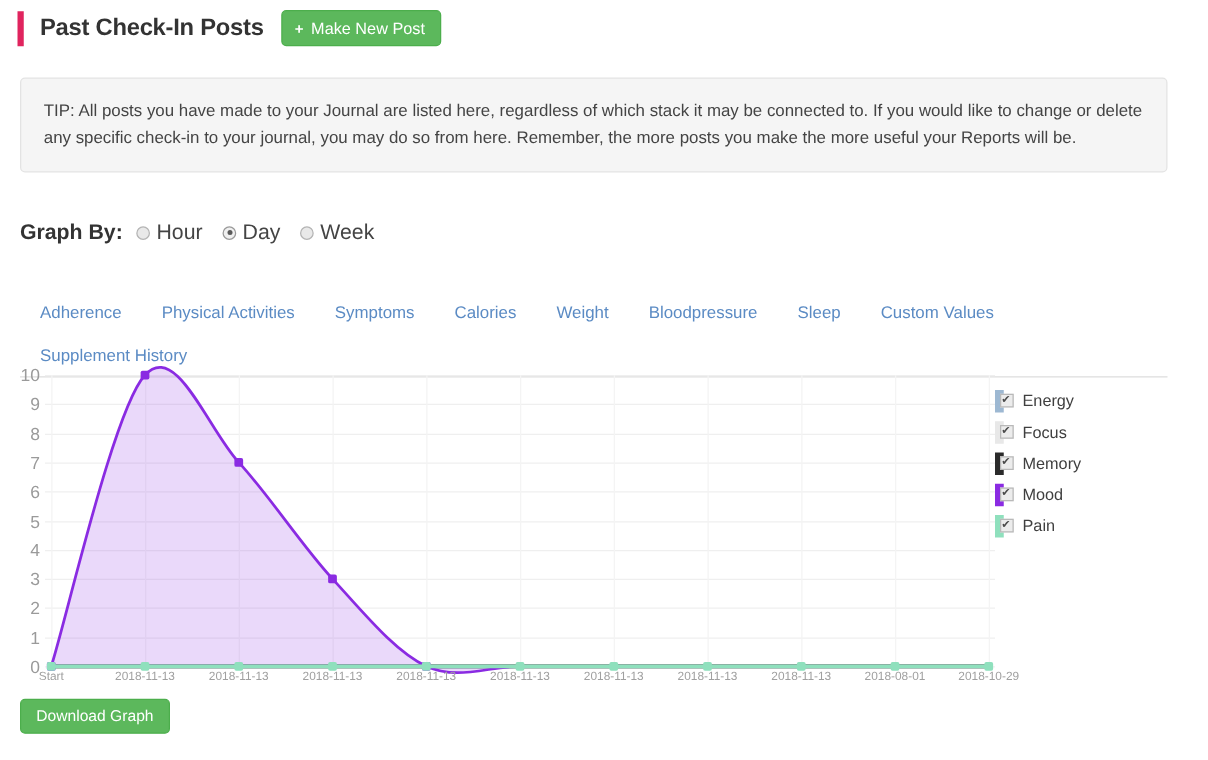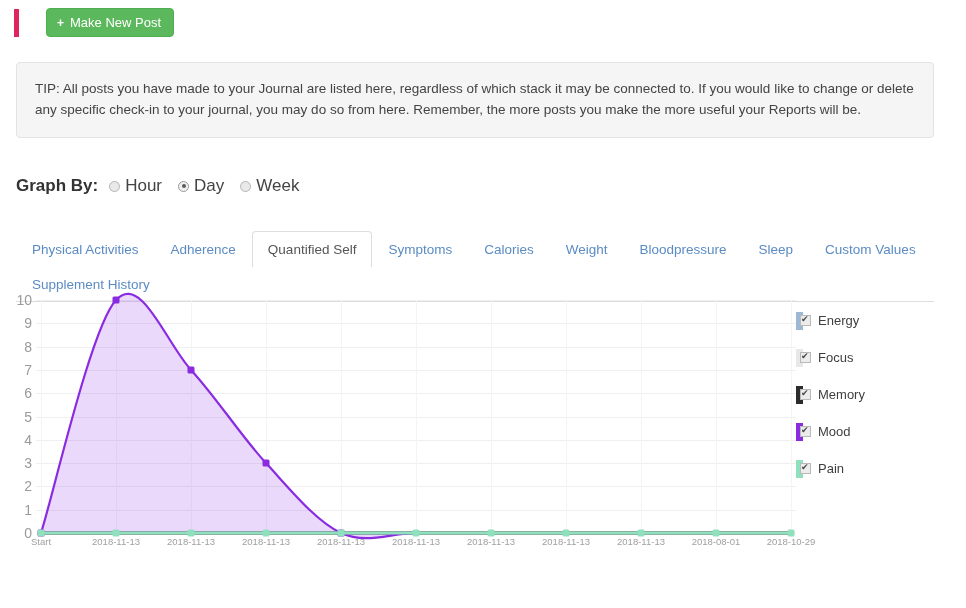--- a/index.html
+++ b/index.html
@@ -118,21 +118,21 @@
   }
   .x-tick {
     position: absolute; font-size: 9.5px; color: #a0a0a0;
     transform: translateX(-50%); white-space: nowrap; top: 0;
   }
   svg.series-svg { position: absolute; left: 0; top: 0; overflow: visible; }
 
   
   .legend {
     position: absolute; left: 796px; top: 308px;
-    display: flex; flex-direction: column; gap: 12px;
+    display: flex; flex-direction: column; gap: 0px;
   }
   .legend-item {
     display: flex; align-items: center; height: 25px; cursor: pointer;
   }
   .legend-swatch {
     width: 7px; height: 18px; flex: 0 0 7px;
   }
   .legend-check {
     width: 11px; height: 11px; border: 1px solid #b9b9b9;
     background: #ececec; margin-left: -3px; margin-right: 7px;
@@ -152,20 +152,21 @@
     cursor: pointer; white-space: nowrap;
   }
 </style>
 </head>
 <body>
 
 <div class="page">
 
   <div class="page-header">
     <div class="accent-bar"></div>
+    <div class="page-title">Past Check-In Posts</div>
     <button class="make-post-btn">
       <span class="plus-icon">+</span>
       <span>Make New Post</span>
     </button>
   </div>
 
   <div class="tip-box">
     <span>TIP: All posts you have made to your Journal are listed here, regardless of which stack it may be connected to. If you would like to change or delete any specific check-in to your journal, you may do so from here. Remember, the more posts you make the more useful your Reports will be.</span>
   </div>
 
@@ -180,23 +181,22 @@
       <span class="radio-text">Day</span>
     </span>
     <span class="radio-opt">
       <span class="radio-dot"></span>
       <span class="radio-text">Week</span>
     </span>
   </div>
 
   <div class="tabs-wrap">
     <div class="tabs-row" id="tabs-row">
+        <div class="tab"><span>Adherence</span></div>
         <div class="tab"><span>Physical Activities</span></div>
-        <div class="tab"><span>Adherence</span></div>
-        <div class="tab active"><span>Quantified Self</span></div>
         <div class="tab"><span>Symptoms</span></div>
         <div class="tab"><span>Calories</span></div>
         <div class="tab"><span>Weight</span></div>
         <div class="tab"><span>Bloodpressure</span></div>
         <div class="tab"><span>Sleep</span></div>
         <div class="tab"><span>Custom Values</span></div>
         <div class="tab"><span>Supplement History</span></div>
       </div>
     <div class="tabs-underline"></div>
   </div>
@@ -311,14 +311,17 @@
         <span class="legend-check"></span>
         <span class="legend-label">Mood</span>
       </div>
       <div class="legend-item">
         <span class="legend-swatch" style="background: rgb(143, 224, 189);"></span>
         <span class="legend-check"></span>
         <span class="legend-label">Pain</span>
       </div>
     </div>
 
+  <button class="download-btn">
+    <span>Download Graph</span>
+  </button>
 
 </div>
 
 </body></html>

